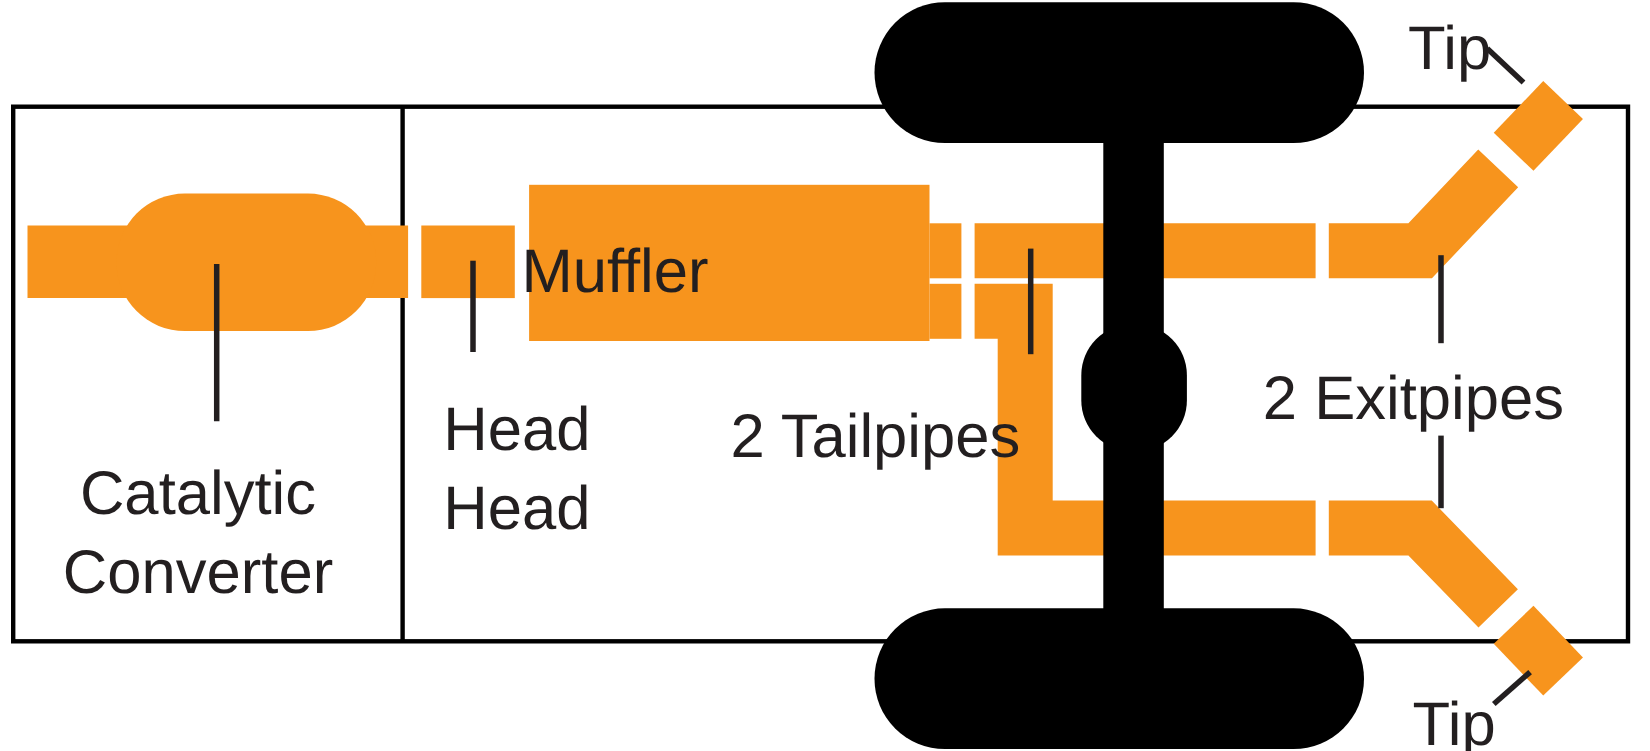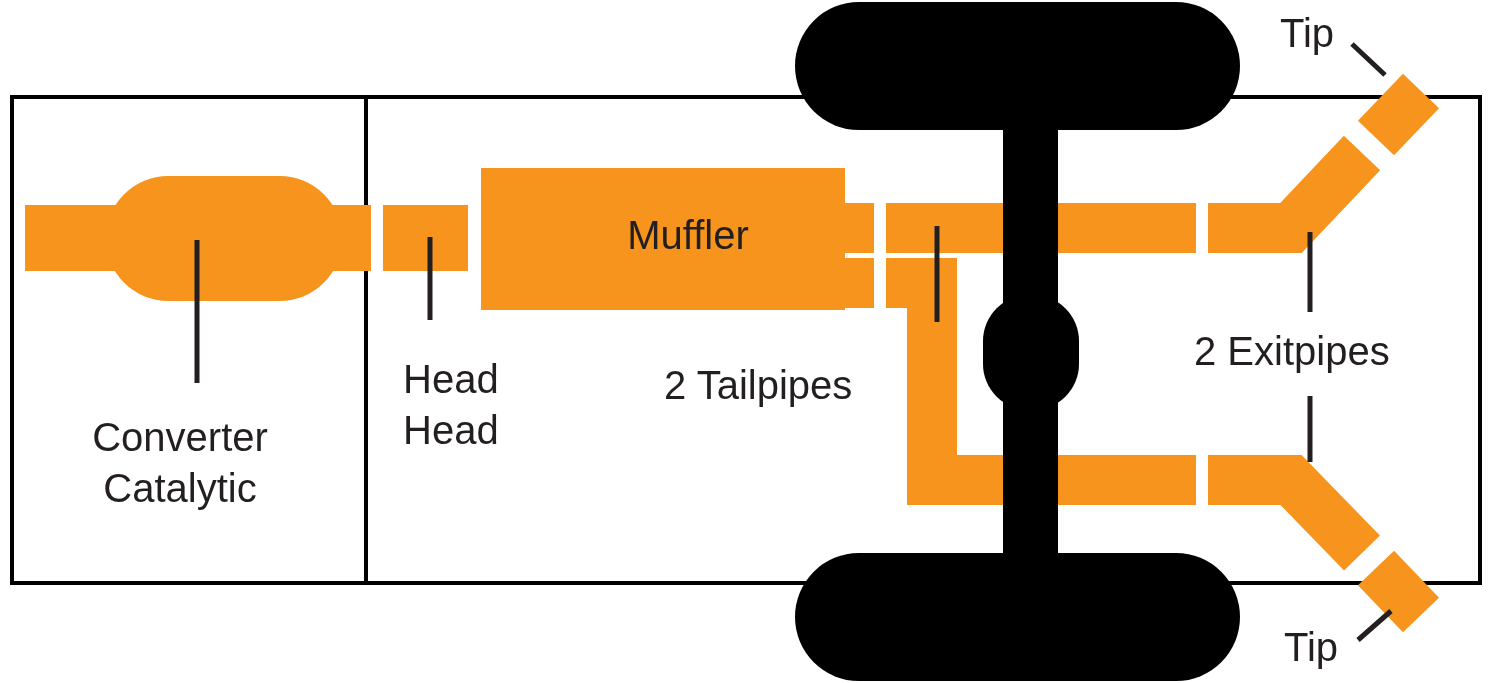--- a/index.html
+++ b/index.html
@@ -20,21 +20,21 @@
   .stage svg{position:absolute;left:0;top:0;}
   .frame{fill:none;stroke:var(--black);stroke-width:4;}
   .pipe{stroke:var(--pipe);fill:none;}
   .pipe-f{fill:var(--pipe);}
   .solid{fill:var(--black);}
   .callout{stroke:var(--ink);stroke-width:5;fill:none;}
   .label{
     position:absolute;
     font-family:"Liberation Sans", sans-serif;
     color:var(--ink);
-    font-size:40px;
+    font-size:56px;
     line-height:1.28;
     white-space:nowrap;
   }
   .label .line{display:block;}
 </style>
 </head>
 <body>
 
 <div class="stage">
 
@@ -75,33 +75,33 @@
       <line class="callout" x1="197" y1="240" x2="197" y2="383"></line>
       <line class="callout" x1="430" y1="237" x2="430" y2="320"></line>
       <line class="callout" x1="937" y1="226" x2="937" y2="322"></line>
       <line class="callout" x1="1310" y1="232" x2="1310" y2="312"></line>
       <line class="callout" x1="1310" y1="396" x2="1310" y2="462"></line>
       <line class="callout" x1="1352" y1="44" x2="1385" y2="75"></line>
       <line class="callout" x1="1358" y1="640" x2="1391" y2="611"></line>
     </g>
   </svg>
 
-  <div class="label" style="left:506px;top:210px;width:364px;text-align:center;">Muffler</div>
+  <div class="label" style="left:474px;top:210px;width:364px;">Muffler</div>
 
   <div class="label" style="left:15px;top:412px;width:330px;text-align:center;">
+    <span class="line">Catalytic</span>
     <span class="line">Converter</span>
-    <span class="line">Catalytic</span>
   </div>
 
   <div class="label" style="left:403px;top:354px;">
     <span class="line">Head</span>
     <span class="line">Head</span>
   </div>
 
   <div class="label" style="left:664px;top:360px;">2 Tailpipes</div>
 
-  <div class="label" style="left:1148px;top:326px;margin-left:46px;">2 Exitpipes</div>
+  <div class="label" style="left:1148px;top:326px;">2 Exitpipes</div>
 
   <div class="label" style="left:1280px;top:8px;">Tip</div>
 
   <div class="label" style="left:1284px;top:622px;">Tip</div>
 
 </div>
 
 </body></html>

